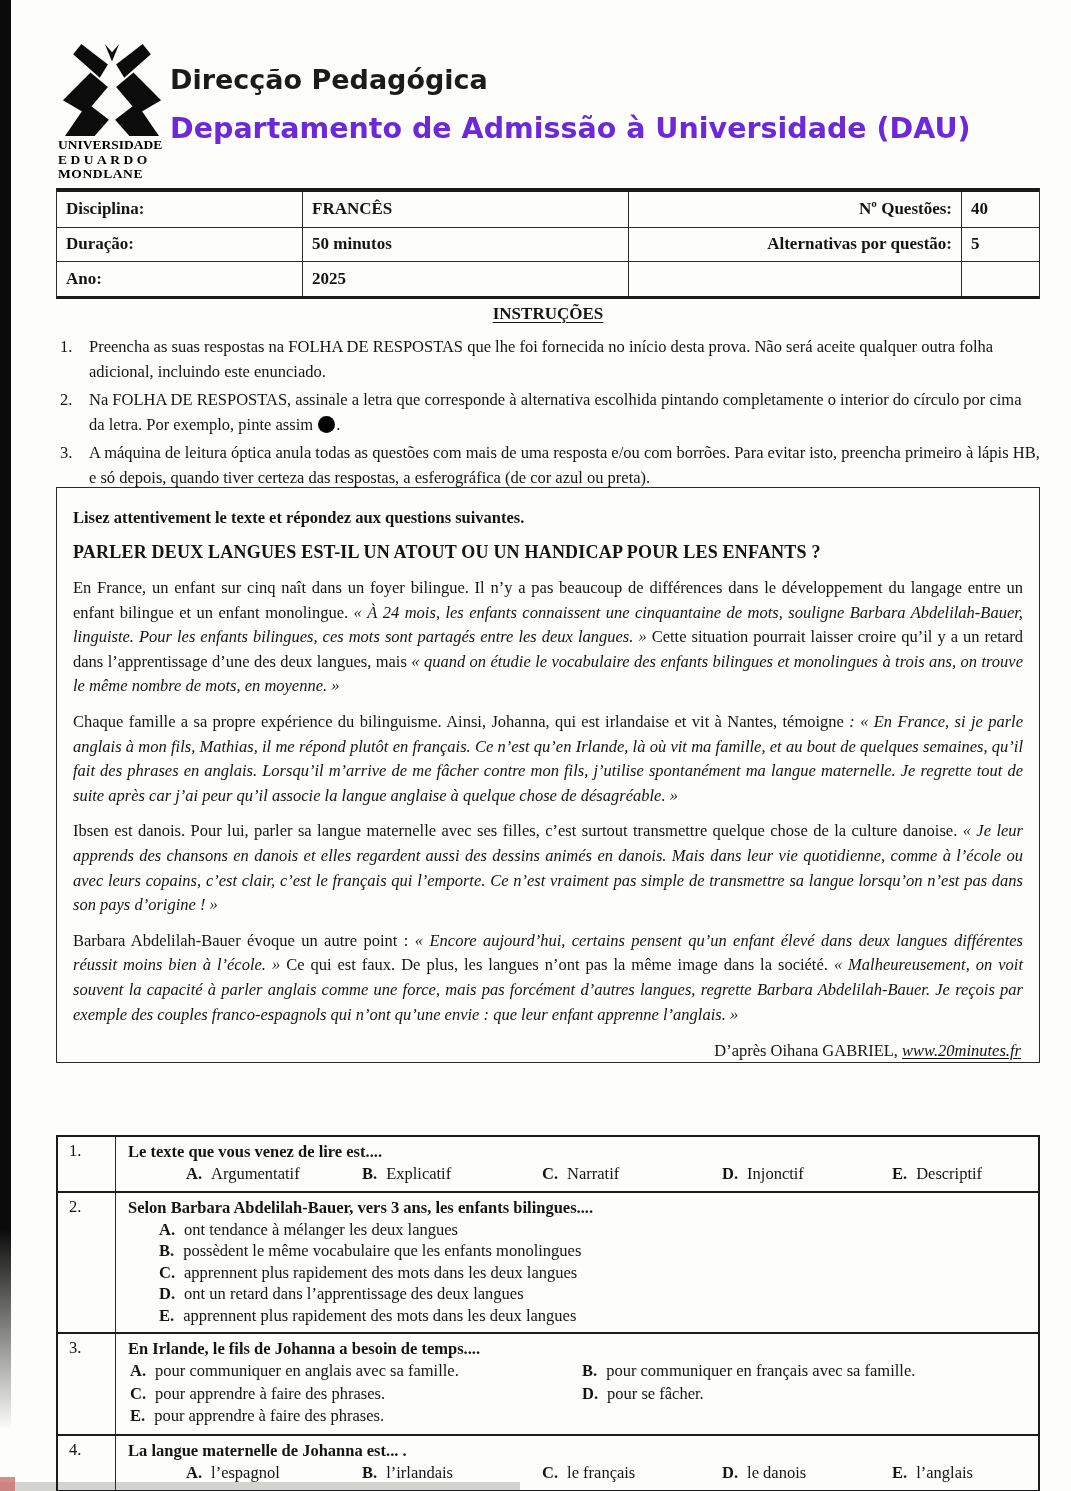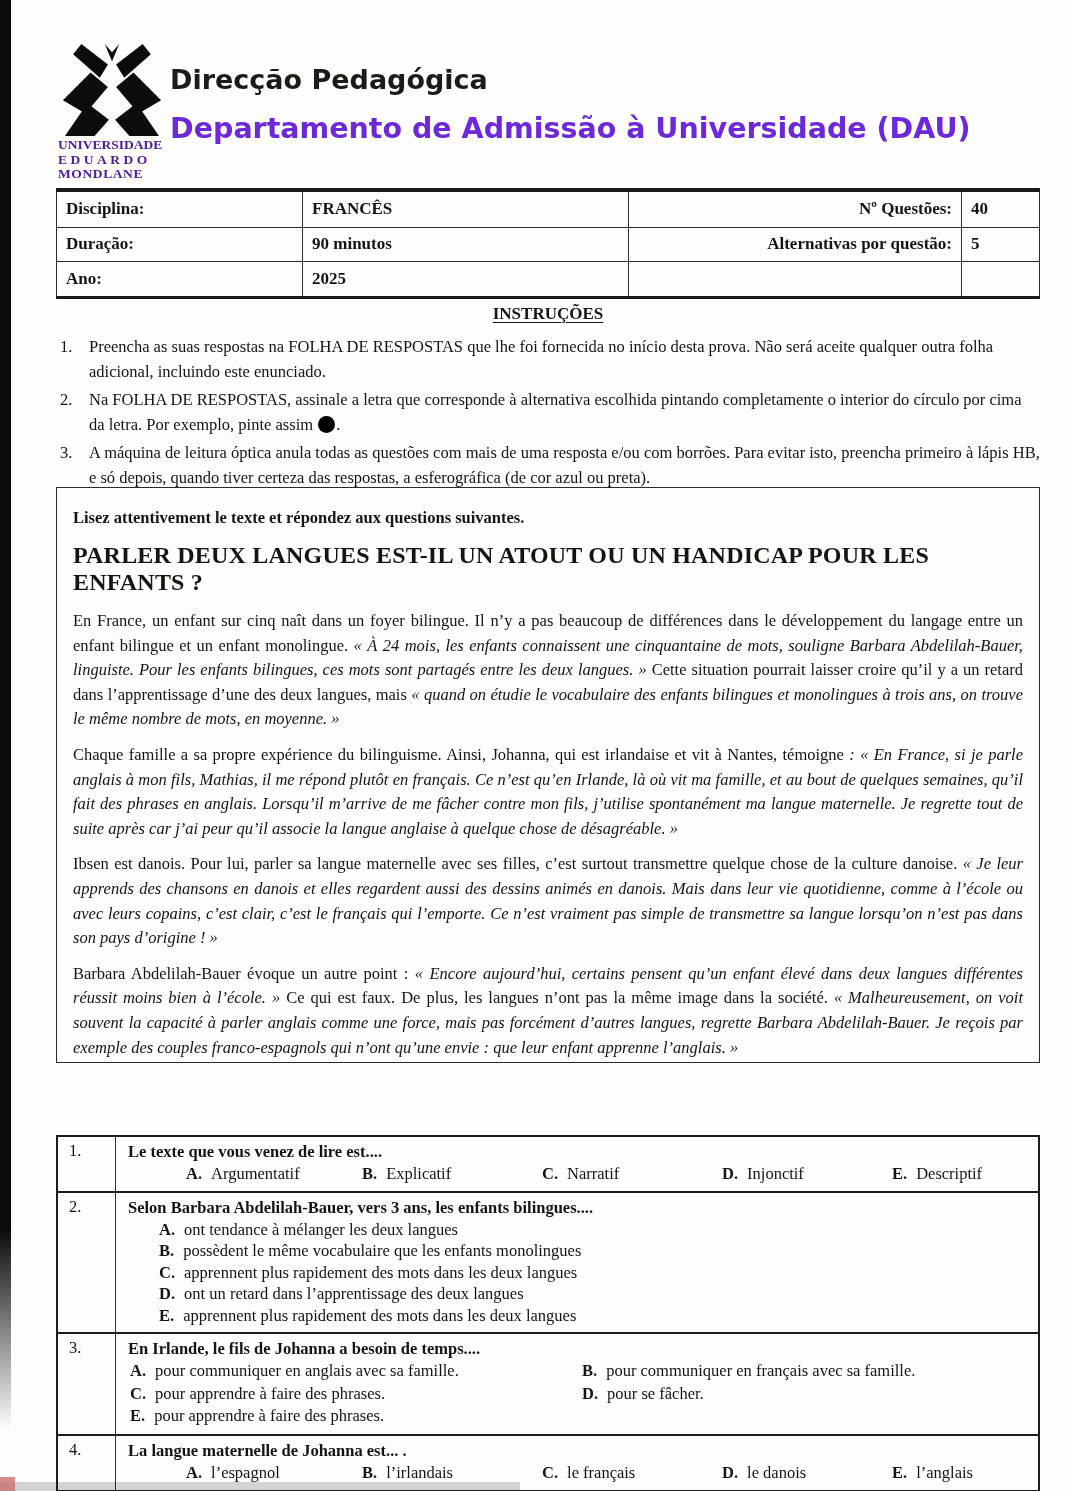--- a/index.html
+++ b/index.html
@@ -12,21 +12,21 @@
   
   .scan-strip{position:absolute;left:0;top:0;width:11px;height:1430px;
     background:linear-gradient(to bottom,#0b0b0b 0%,#0b0b0b 86%,rgba(11,11,11,0) 100%);}
   .scan-bottom{position:absolute;left:0;top:1482px;width:520px;height:9px;background:#bdbdb9;opacity:.65;}
   .scan-pink{position:absolute;left:0;top:1477px;width:15px;height:14px;background:#c9706e;opacity:.8;}
 
   
   .hdr{position:absolute;left:58px;top:44px;width:985px;display:flex;}
   .logo{width:112px;flex:0 0 112px;}
   .logo svg{display:block;margin-left:2px;}
-  .logo-text{font-family:"Liberation Serif",serif;font-weight:bold;font-size:13.5px;line-height:14.5px;color:#4c1d95;margin-top:2px;}
+  .logo-text{font-family:"Liberation Serif",serif;font-weight:bold;font-size:13.5px;line-height:14.5px;color:#000000;margin-top:2px;}
   .logo-text .l2{letter-spacing:3.5px;}
   .logo-text .l3{letter-spacing:0.6px;}
   .titles{padding-top:20px;}
   .t1{font-family:"DejaVu Sans","Liberation Sans",sans-serif;font-weight:bold;font-size:27px;color:#1b1b1b;}
   .t2{font-family:"DejaVu Sans","Liberation Sans",sans-serif;font-weight:bold;font-size:28.5px;color:#6d28d9;margin-top:17px;}
 
   
   .info{position:absolute;left:56px;top:188px;width:984px;height:111px;box-sizing:border-box;
     border-top:4px solid #1a1a1a;border-bottom:3.5px solid #1a1a1a;border-left:1.6px solid #2b2b2b;border-right:1.6px solid #2b2b2b;
     display:grid;grid-template-columns:245px 326px 333px 1fr;grid-auto-rows:1fr;
@@ -41,21 +41,21 @@
   .ins-title{text-align:center;font-weight:bold;font-size:17px;margin-bottom:8px;}
   .ins-title span{text-decoration:underline;text-underline-offset:3px;}
   .ins-row{display:grid;grid-template-columns:33px 1fr;margin-bottom:3px;}
   .ins-num{padding-left:4px;}
   .dot{display:inline-block;width:17px;height:17px;background:#000;border-radius:50%;vertical-align:-3px;margin:0 1px;}
 
   
   .box{position:absolute;left:56px;top:487px;width:984px;height:576px;box-sizing:border-box;
     border:1.7px solid #2a2a2a;padding:20px 16px 0 16px;overflow:hidden;}
   .intro{font-weight:bold;font-size:16.5px;margin:0 0 14px 0;}
-  .rtitle{font-weight:bold;font-size:24px;margin:0 0 13px 0;letter-spacing:0.2px;}
+  .rtitle{font-weight:bold;font-size:18px;margin:0 0 13px 0;letter-spacing:0.2px;}
   .para{font-size:16.5px;line-height:24.6px;text-align:justify;margin:0 0 11px 0;}
   .para .it{font-style:italic;}
   .attr{text-align:right;font-size:16.5px;margin:14px 2px 0 0;}
   .attr .url{font-style:italic;text-decoration:underline;text-underline-offset:2px;}
 
   
   .qtable{position:absolute;left:56px;top:1135px;width:984px;box-sizing:border-box;border:2.4px solid #1c1c1c;}
   .qrow{display:grid;grid-template-columns:58px 1fr;}
   .qrow + .qrow{border-top:2px solid #1c1c1c;}
   .qnum{border-right:1.6px solid #2b2b2b;padding:4px 0 0 11px;font-size:16.5px;}
@@ -106,21 +106,21 @@
     </div>
   </header>
 
   <div class="info">
     <div class="cell cl r0">Disciplina:</div>
     <div class="cell cv r0">FRANCÊS</div>
     <div class="cell cr r0">Nº Questões:</div>
     <div class="cell cn r0">40</div>
 
     <div class="cell cl">Duração:</div>
-    <div class="cell cv">90 minutos</div>
+    <div class="cell cv">50 minutos</div>
     <div class="cell cr">Alternativas por questão:</div>
     <div class="cell cn">5</div>
 
     <div class="cell cl">Ano:</div>
     <div class="cell cv">2025</div>
     <div class="cell cr"></div>
     <div class="cell cn"></div>
   </div>
 
   <section class="ins">

